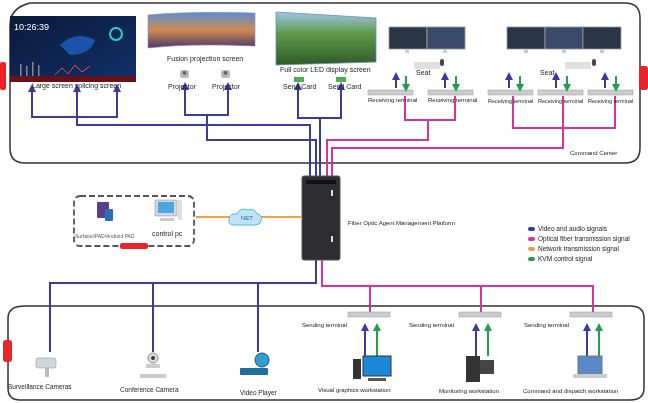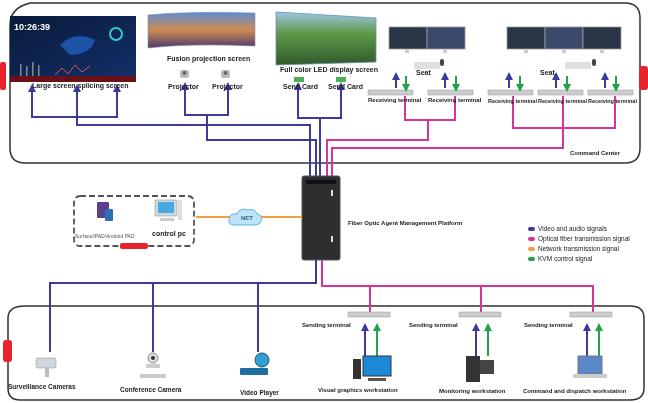--- a/index.html
+++ b/index.html
@@ -1,18 +1,18 @@
 <!DOCTYPE html>
 <html><head>
 <meta charset="utf-8">
 <style>
   html,body{margin:0;padding:0;background:#fff;}
   body{width:648px;height:403px;position:relative;overflow:hidden;font-family:"Liberation Sans",sans-serif;}
   svg{position:absolute;left:0;top:0;}
-  .lbl{position:absolute;font-size:7px;font-weight:bold;color:#222;white-space:nowrap;}
+  .lbl{position:absolute;font-size:7px;font-weight:normal;color:#222;white-space:nowrap;}
   .sm{font-size:6px;}
   .thin{font-weight:normal;color:#555;font-size:5px;}
   .legend{position:absolute;left:528px;top:224px;font-size:6.5px;color:#222;line-height:10px;}
   .legend .row{display:flex;align-items:center;gap:3px;}
   .legend .sw{width:7px;height:4px;border-radius:2px;display:inline-block;}
 </style>
 </head>
 <body>
 
 <svg width="648" height="403">

